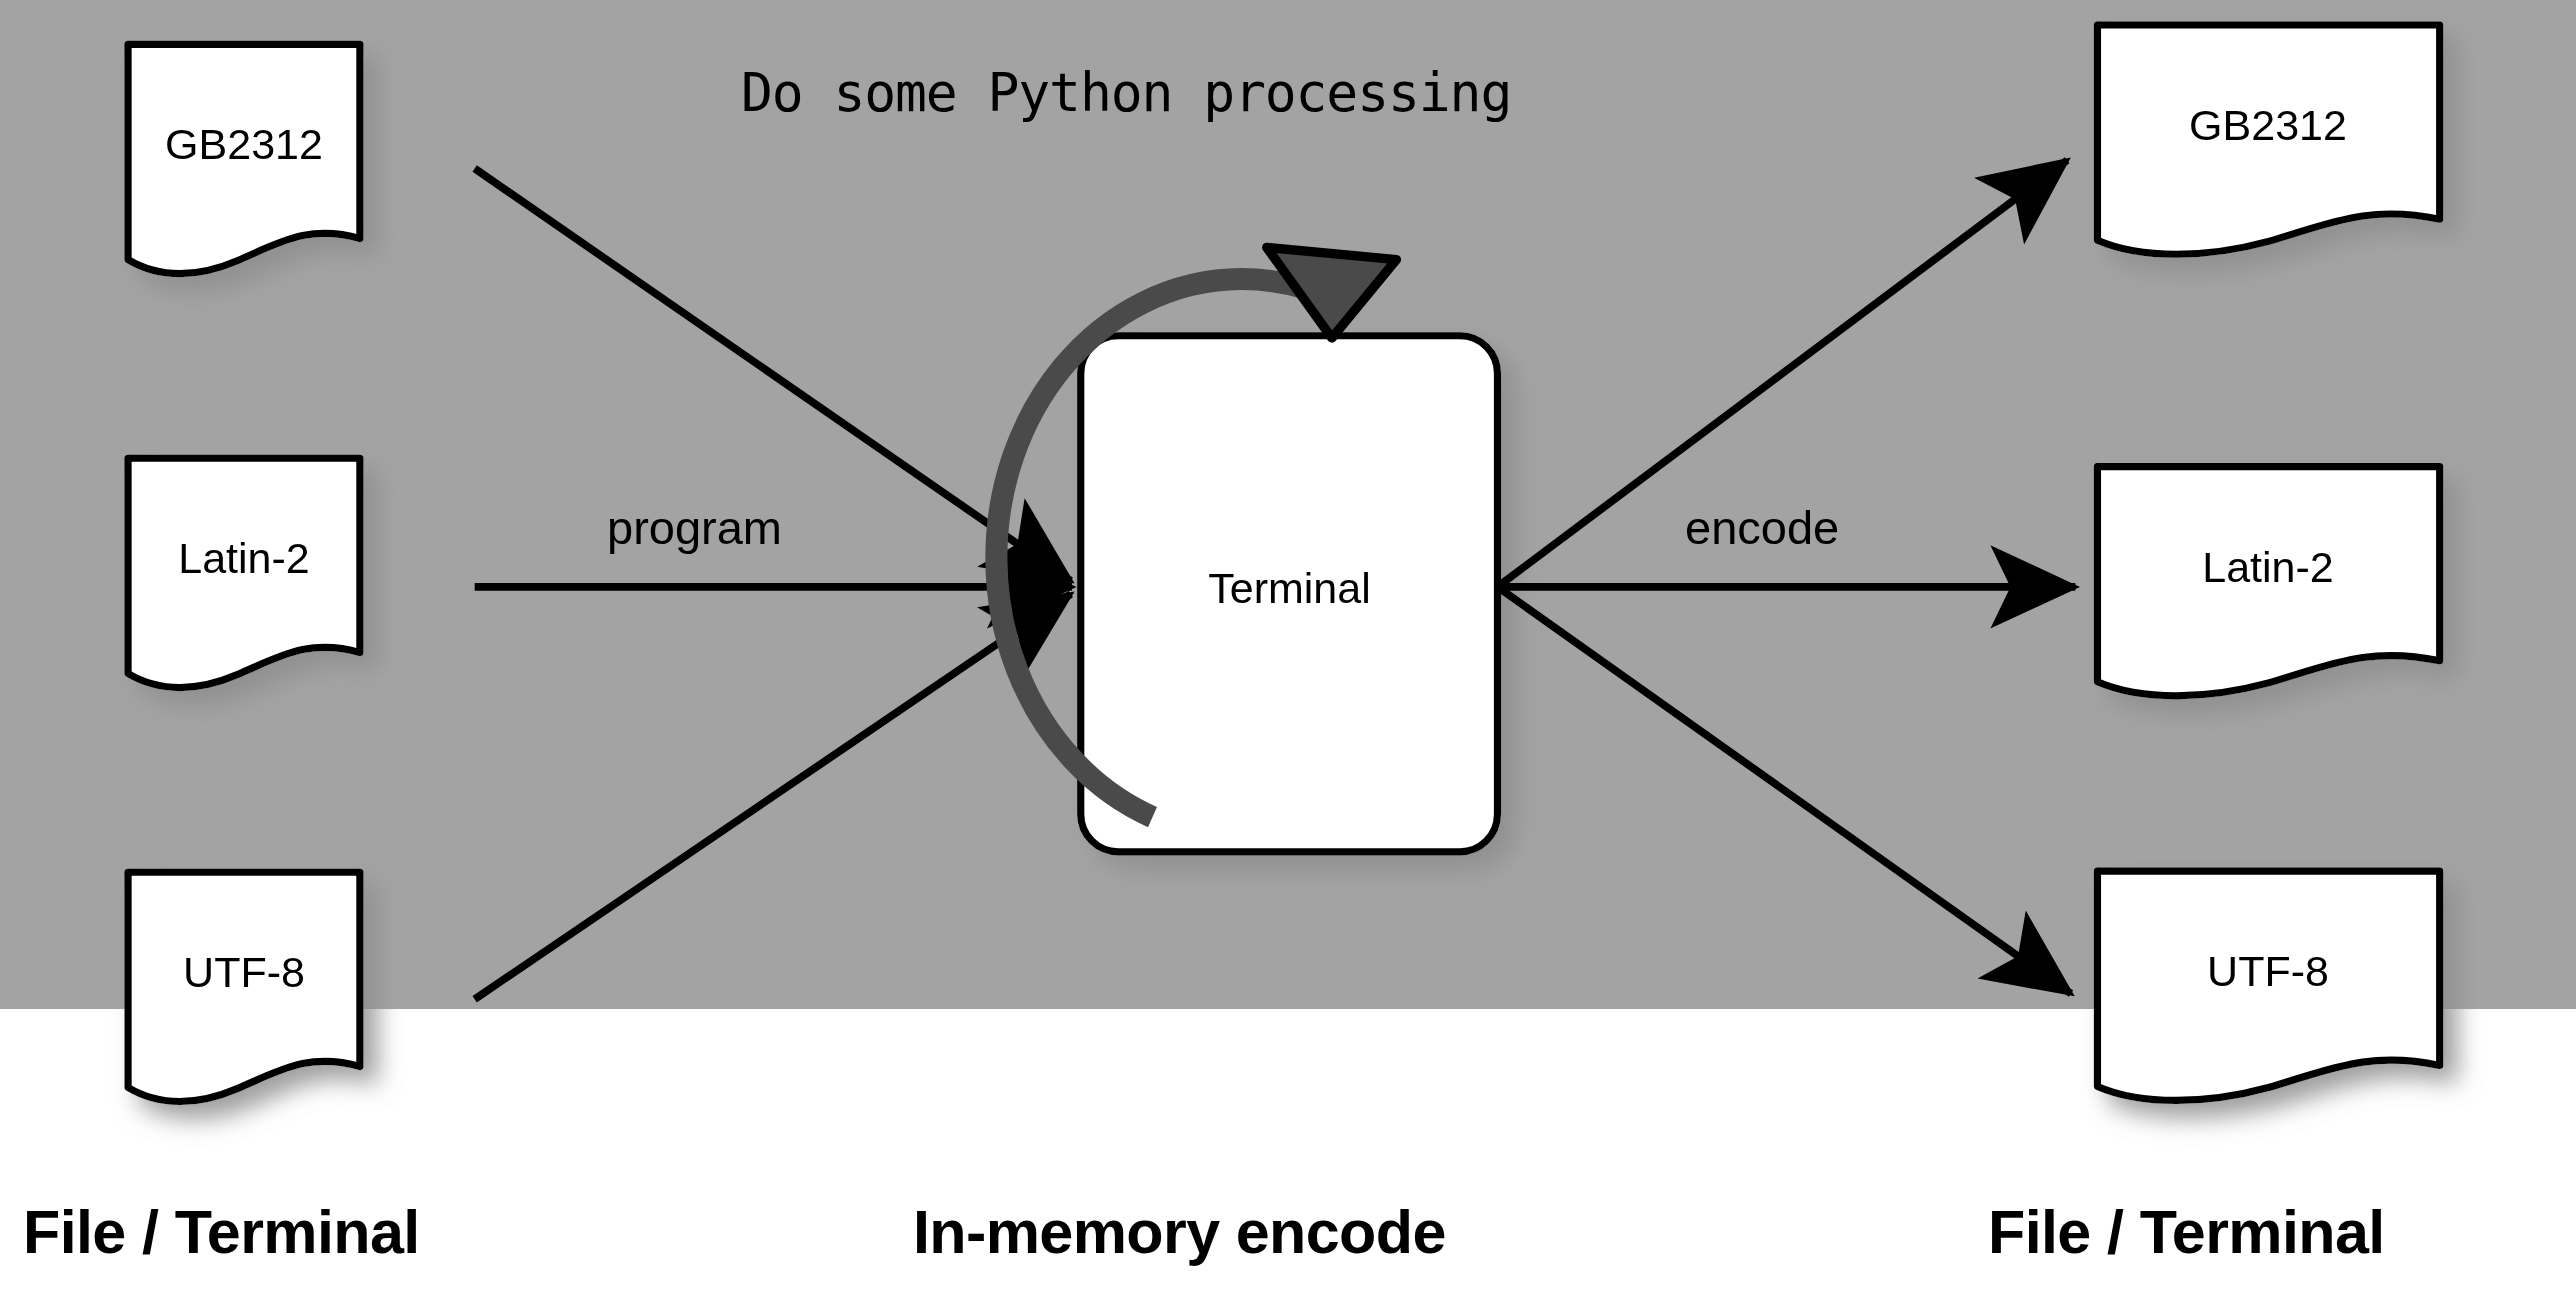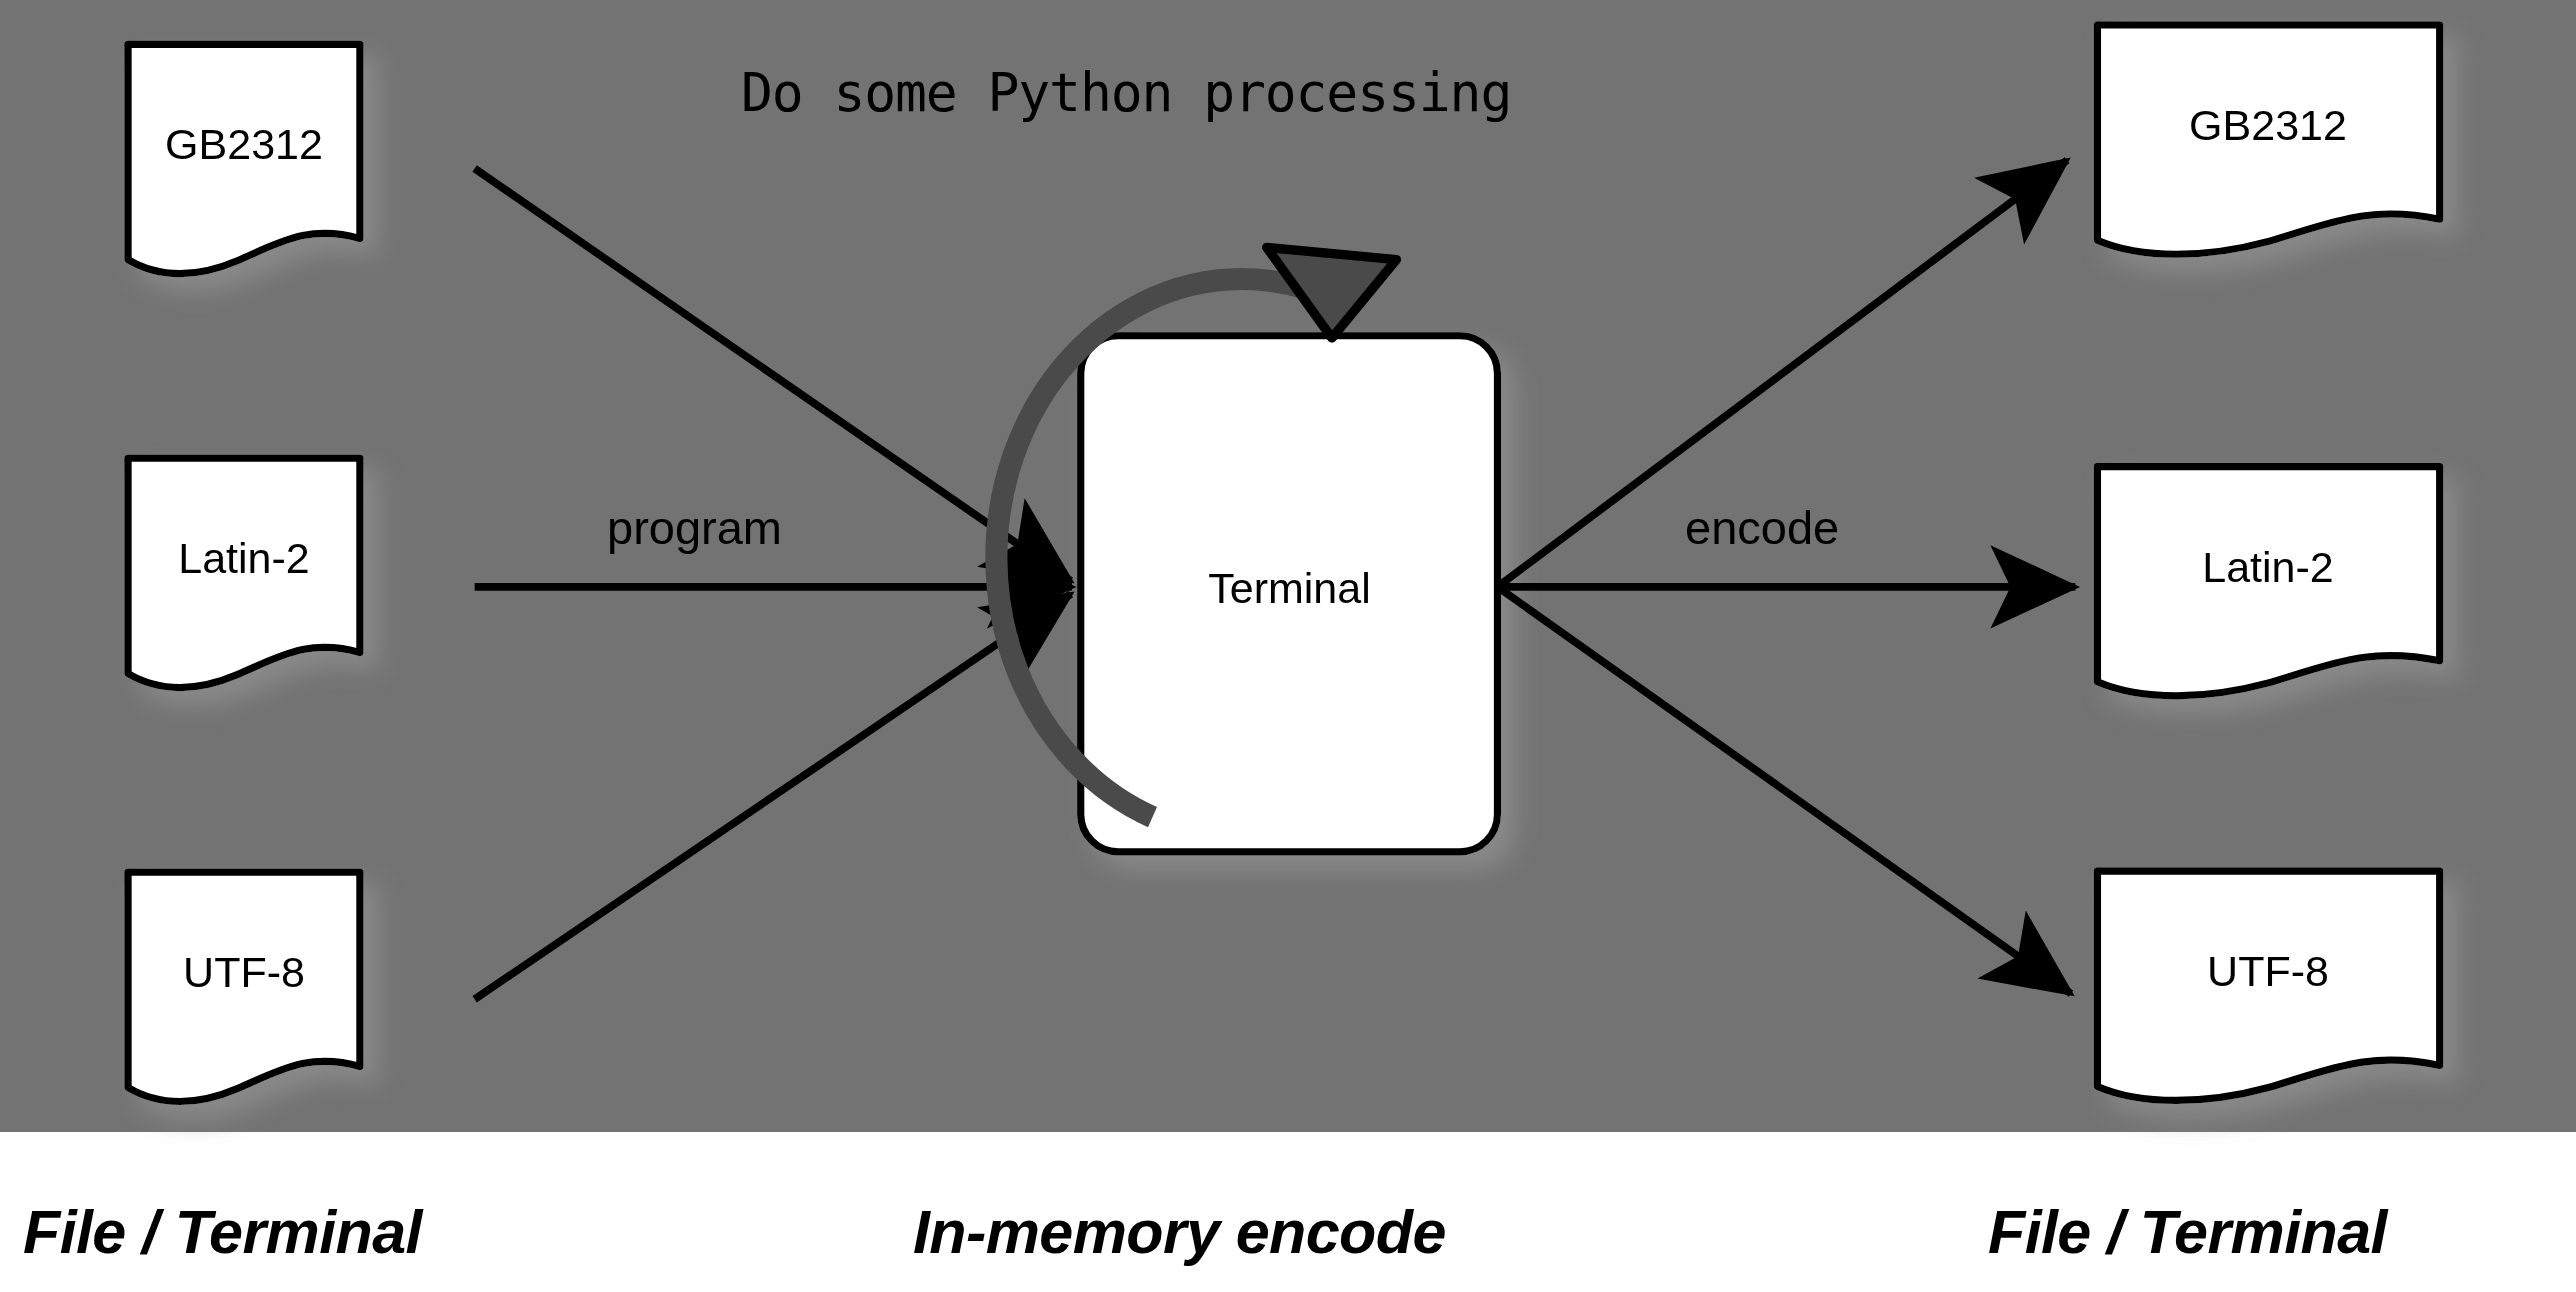--- a/index.html
+++ b/index.html
@@ -1,27 +1,27 @@
 <!DOCTYPE html>
 <html style="font-size:8.8px"><head>
 <meta charset="utf-8">
 <style>
   html,body{margin:0;padding:0;background:#ffffff;}
   body{width:2576px;height:1293px;overflow:hidden;font-family:"Liberation Sans",sans-serif;}
-  #stage{position:relative;width:2576px;height:1132px;background:#737373;}
+  #stage{position:relative;width:2576px;height:1009px;background:#a3a3a3;}
   #stage svg{position:absolute;left:0;top:0;width:2576px;height:1293px;}
   .lbl{position:absolute;white-space:nowrap;color:#000;}
   .doc-label{font-family:"Liberation Sans",sans-serif;font-weight:400;font-size:43px;
              letter-spacing:0px;text-align:center;}
   .edge-label{font-family:"Liberation Sans Narrow","Liberation Sans",sans-serif;
               font-weight:400;font-size:47px;}
   .loop-label{font-family:"DejaVu Sans Mono","Liberation Mono",monospace;
               font-weight:400;font-size:53px;letter-spacing:-1.1px;margin-left:36px;}
   .col-label{font-family:"Liberation Sans",sans-serif;font-weight:700;font-size:61px;
-             letter-spacing:-0.6px;font-style:italic;}
+             letter-spacing:-0.6px;}
 </style>
 </head>
 <body>
 
 <div id="stage">
 
   <svg viewBox="0 0 4667 2342" xmlns="http://www.w3.org/2000/svg">
     <defs>
       <filter id="dropsh" x="-30%" y="-30%" width="180%" height="180%">
         <feDropShadow dx="26" dy="26" stdDeviation="22" flood-color="#8d8d8d" flood-opacity="0.85"></feDropShadow>

